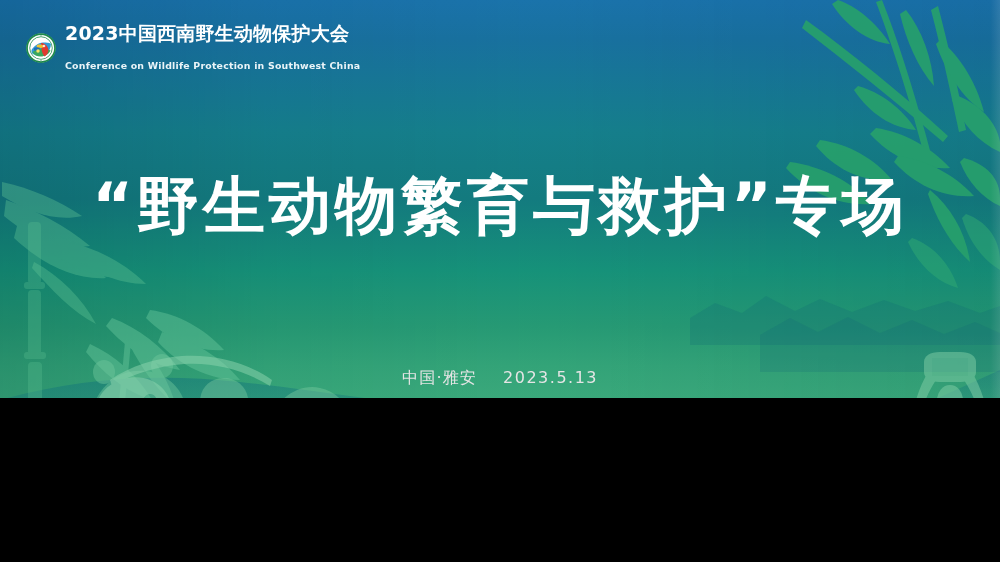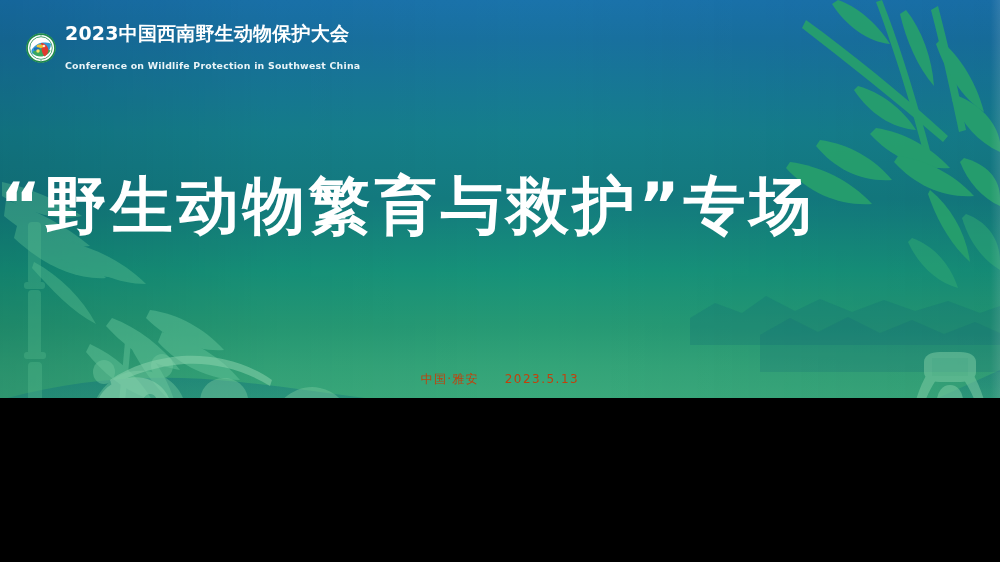--- a/index.html
+++ b/index.html
@@ -89,20 +89,21 @@
     white-space: nowrap;
     margin-top: 16px;
   }
 
   
   .title-wrap {
     position: absolute;
     left: 0;
     right: 0;
     top: 170px;
+    text-align: center;
   }
   .main-title {
     display: inline-block;
     color: #ffffff;
     font-size: 62px;
     font-weight: bold;
     letter-spacing: 4px;
     line-height: 1.15;
     white-space: nowrap;
   }
@@ -112,22 +113,22 @@
     position: absolute;
     left: 0;
     right: 0;
     top: 368px;
     text-align: center;
   }
   .dateline {
     display: inline-flex;
     align-items: baseline;
     gap: 26px;
-    color: #c2410c;
-    font-size: 12px;
+    color: #e5e5e5;
+    font-size: 16px;
     letter-spacing: 1.2px;
     white-space: nowrap;
   }
   .dateline .place { font-weight: normal; }
   .dateline .date  { font-weight: normal; letter-spacing: 1.5px; }
 </style>
 </head>
 <body>
 
 <div id="stage">

